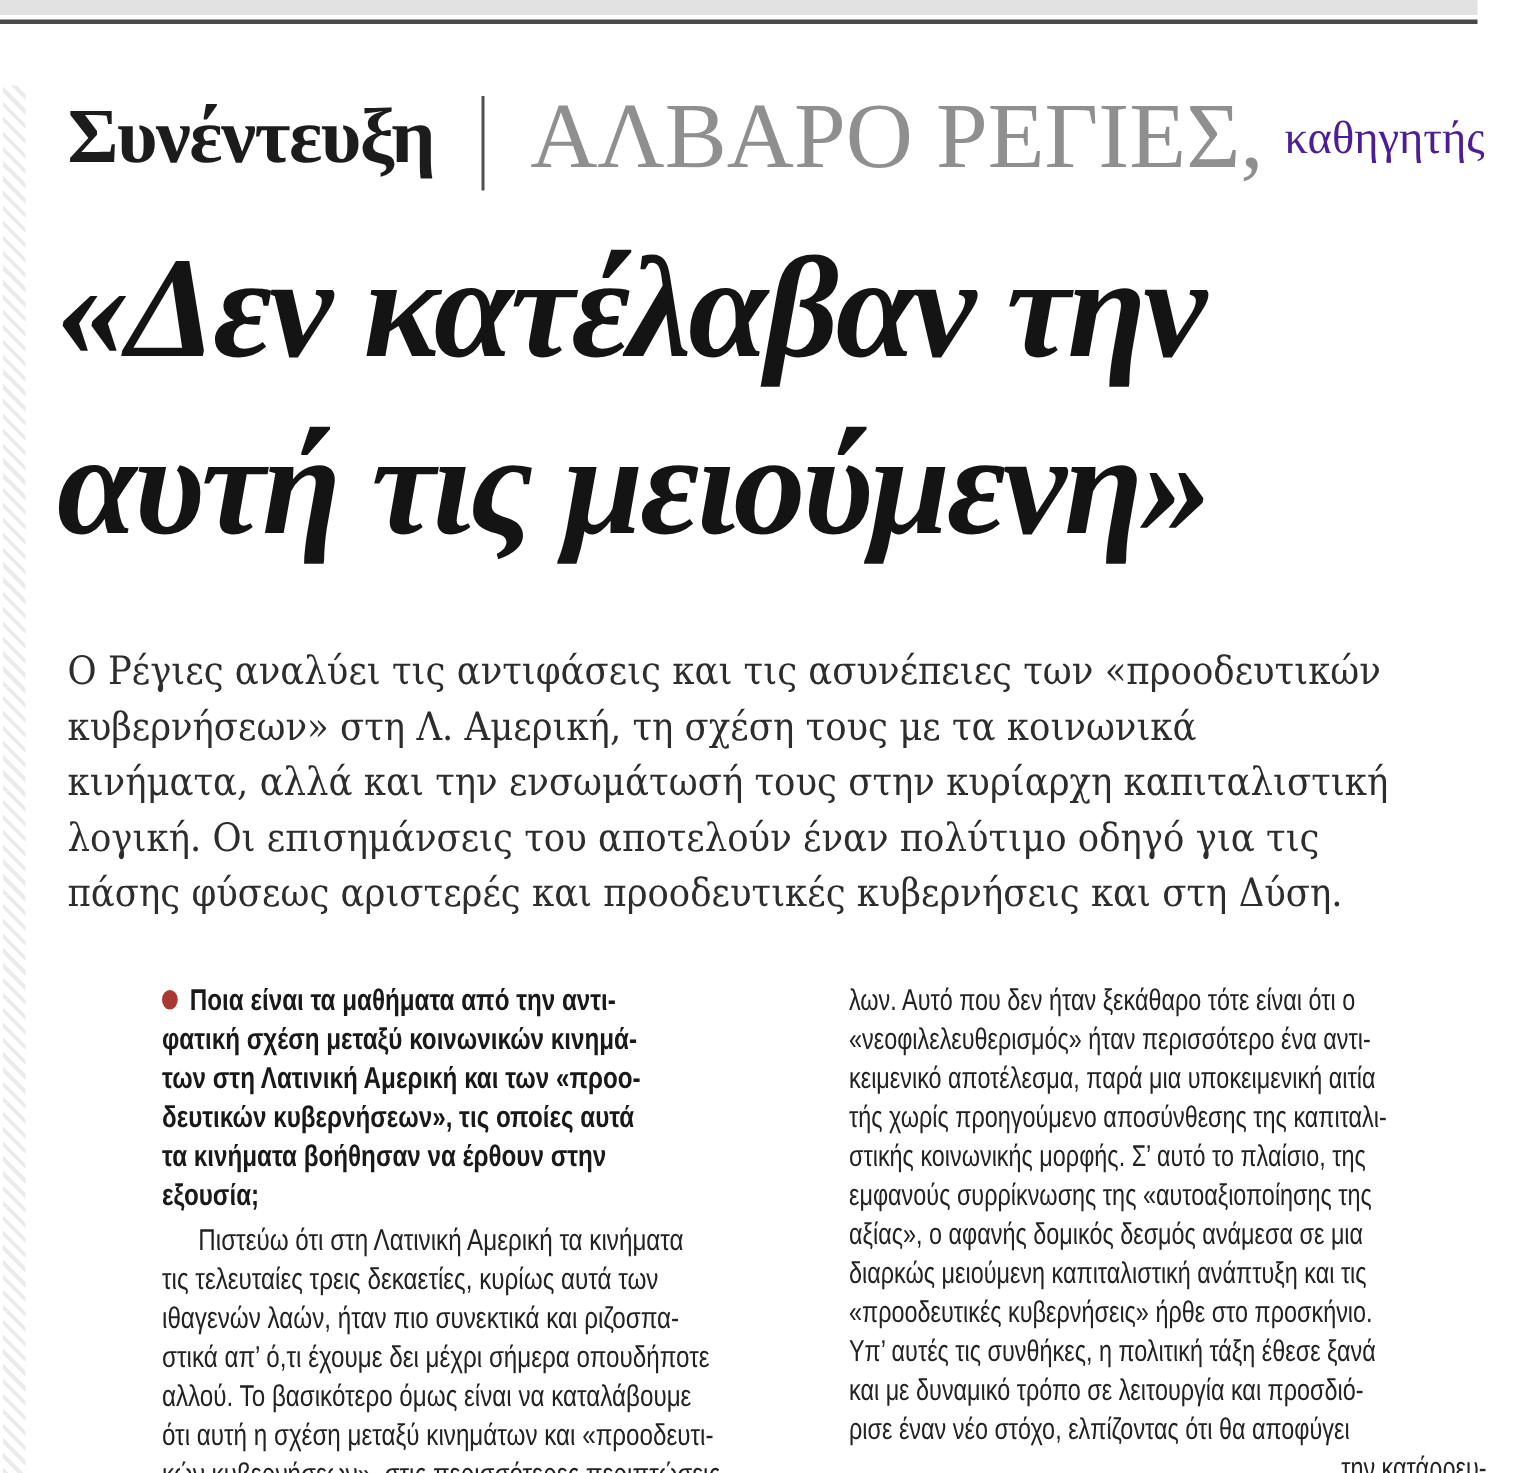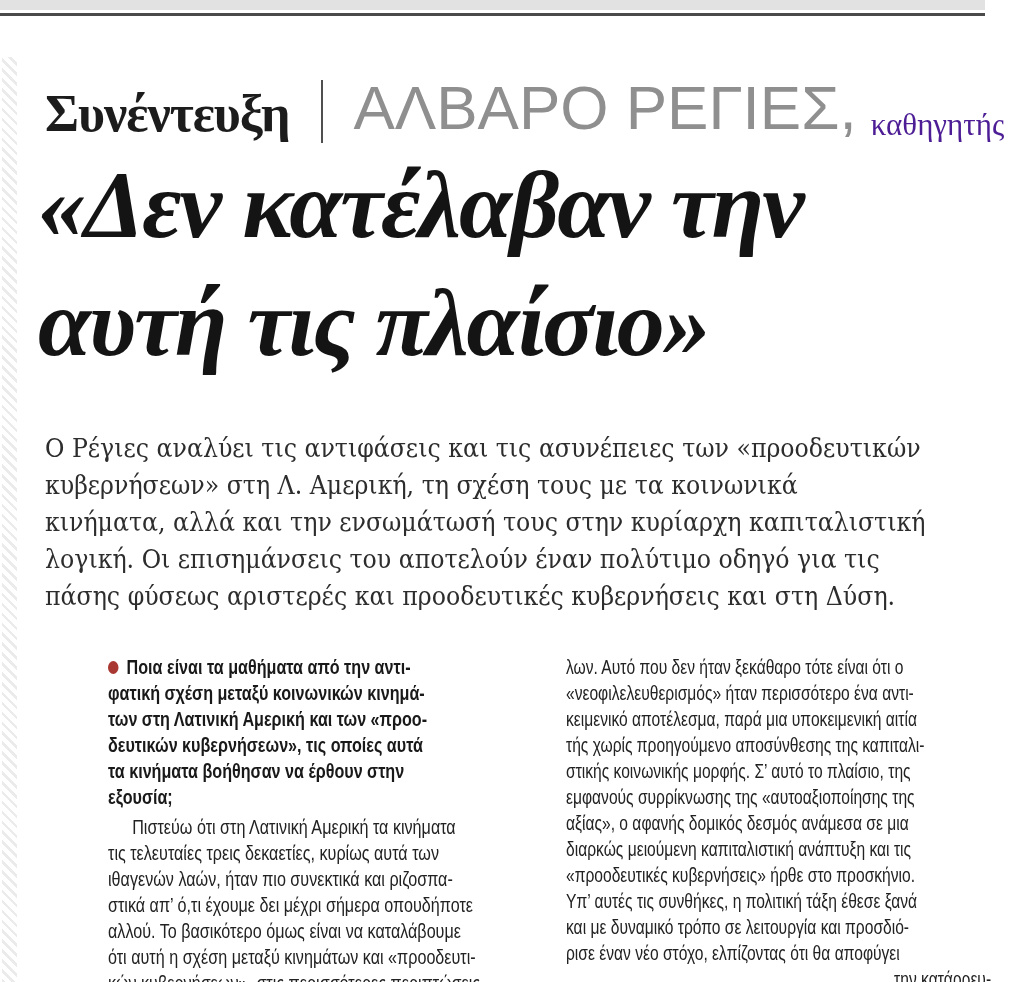--- a/index.html
+++ b/index.html
@@ -27,39 +27,39 @@
     width: 15px; height: 925px;
     background: repeating-linear-gradient(
       45deg,
       #ebebeb 0px, #ebebeb 2.5px,
       #ffffff 2.5px, #ffffff 7px
     );
   }
 
   
   .kicker {
-    position: absolute; left: 45px; top: 72px;
-    display: flex; align-items: flex-end;
+    position: absolute; left: 45px; top: 56px;
+    display: flex; align-items: center;
     white-space: nowrap;
   }
   .kicker-section {
     font-family: "Liberation Serif", serif;
     font-weight: bold;
     font-size: 52px;
     color: #1c1c1c;
     letter-spacing: -1px;
   }
   .kicker-divider {
     align-self: stretch;
     width: 2px;
     background: #4f4f4f;
     margin: 8px 30px 0 32px;
   }
   .kicker-name {
-    font-family: Liberation Sans, sans-serif;
+    font-family: Liberation Serif, serif;
     font-size: 62px;
     font-weight: normal;
     color: var(--kicker_gray, #8f8f8f);
     letter-spacing: 0px;
   }
   .kicker-role {
     font-family: "Liberation Serif", serif;
     font-size: 31px;
     color: #4c1d95;
     margin-left: 14px;
@@ -135,21 +135,21 @@
 <div class="hatch-strip"></div>
 
 <div class="kicker">
   <span class="kicker-section">Συνέντευξη</span>
   <span class="kicker-divider"></span>
   <span class="kicker-name">ΑΛΒΑΡΟ ΡΕΓΙΕΣ,</span>
   <span class="kicker-role">καθηγητής</span>
 </div>
 
 <h1 class="headline" style="margin:0;">«Δεν κατέλαβαν την
-αυτή τις πλαίσιο»</h1>
+αυτή τις μειούμενη»</h1>
 
 <p class="lead" style="margin:0;">Ο Ρέγιες αναλύει τις αντιφάσεις και τις ασυνέπειες των «προοδευτικών
 κυβερνήσεων» στη Λ. Αμερική, τη σχέση τους με τα κοινωνικά
 κινήματα, αλλά και την ενσωμάτωσή τους στην κυρίαρχη καπιταλιστική
 λογική. Οι επισημάνσεις του αποτελούν έναν πολύτιμο οδηγό για τις
 πάσης φύσεως αριστερές και προοδευτικές κυβερνήσεις και στη Δύση.</p>
 
 <div class="column column-1">
   <div class="body-text question"><span class="bullet-dot"></span><span>Ποια είναι τα μαθήματα από την αντι-
 φατική σχέση μεταξύ κοινωνικών κινημά-

